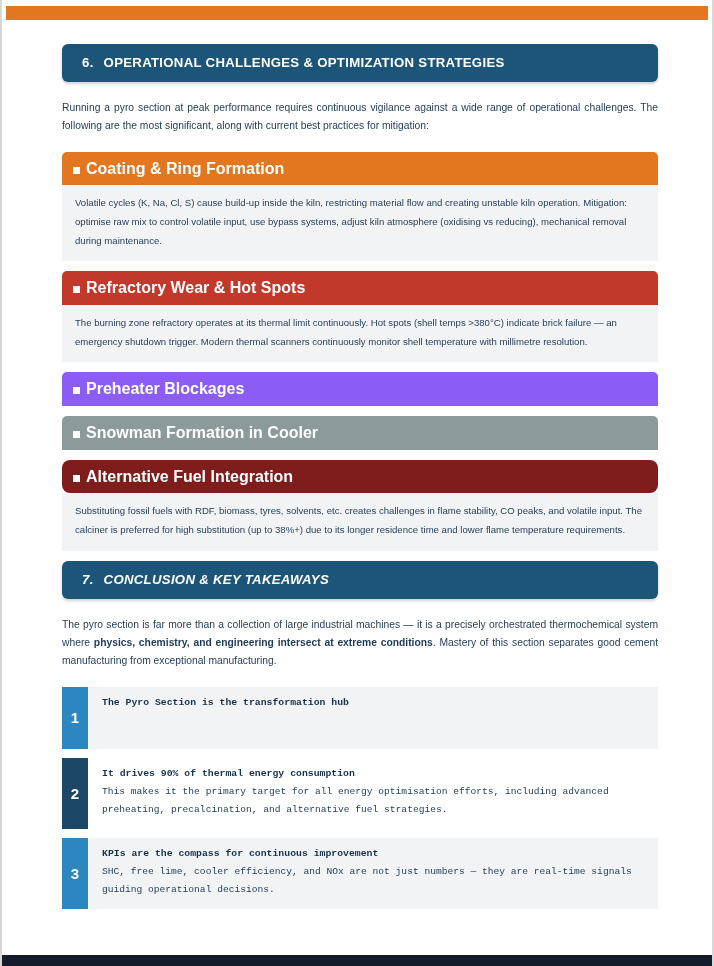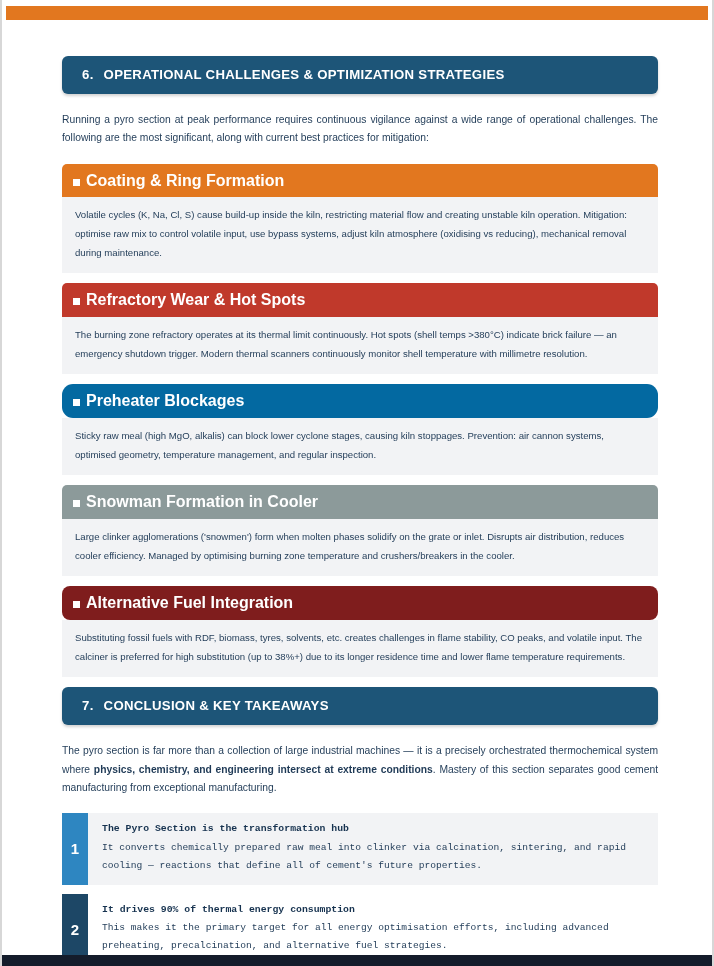--- a/index.html
+++ b/index.html
@@ -55,21 +55,20 @@
   .section-banner {
     background: #1d5578;
     color: #ffffff;
     border-radius: 6px;
     padding: 11px 18px 12px 20px;
     font-size: 13.2px;
     font-weight: bold;
     letter-spacing: 0.3px;
     box-shadow: 0 2px 3px rgba(0,0,0,0.18);
     margin-bottom: 17px;
-    margin-top: 12px;
   }
   .section-banner .num {
     margin-right: 6px;
   }
 
   
   .body-para {
     font-size: 10.3px;
     line-height: 1.78;
     color: #1f3a56;
@@ -161,48 +160,45 @@
     <div id="cards-container">
         <div class="card">
           <div class="card-head" style="background: rgb(226, 119, 31);"><span class="sq"></span><span>Coating &amp; Ring Formation</span></div>
           <div class="card-body">Volatile cycles (K, Na, Cl, S) cause build-up inside the kiln, restricting material flow and creating unstable kiln operation. Mitigation: optimise raw mix to control volatile input, use bypass systems, adjust kiln atmosphere (oxidising vs reducing), mechanical removal during maintenance.</div>
         </div>
         <div class="card">
           <div class="card-head" style="background: rgb(192, 57, 43);"><span class="sq"></span><span>Refractory Wear &amp; Hot Spots</span></div>
           <div class="card-body">The burning zone refractory operates at its thermal limit continuously. Hot spots (shell temps &gt;380°C) indicate brick failure — an emergency shutdown trigger. Modern thermal scanners continuously monitor shell temperature with millimetre resolution.</div>
         </div>
         <div class="card">
-          <div class="card-head" style="background: #0369a1; border-radius: 11px;"><span class="sq"></span><span>Preheater Blockages</span></div>
-          <div class="card-body">Sticky raw meal (high MgO, alkalis) can block lower cyclone stages, causing kiln stoppages. Prevention: air cannon systems, optimised geometry, temperature management, and regular inspection.</div>
+          <div class="card-head" style="background: #8b5cf6;"><span class="sq"></span><span>Preheater Blockages</span></div>
         </div>
         <div class="card">
           <div class="card-head" style="background: rgb(140, 154, 154);"><span class="sq"></span><span>Snowman Formation in Cooler</span></div>
-          <div class="card-body">Large clinker agglomerations ('snowmen') form when molten phases solidify on the grate or inlet. Disrupts air distribution, reduces cooler efficiency. Managed by optimising burning zone temperature and crushers/breakers in the cooler.</div>
         </div>
         <div class="card">
           <div class="card-head" style="background: #7f1d1d; border-radius: 8px;"><span class="sq"></span><span>Alternative Fuel Integration</span></div>
           <div class="card-body">Substituting fossil fuels with RDF, biomass, tyres, solvents, etc. creates challenges in flame stability, CO peaks, and volatile input. The calciner is preferred for high substitution (up to 38%+) due to its longer residence time and lower flame temperature requirements.</div>
         </div>
       </div>
 
-    <div class="section-banner" style="margin-top:2px;">
+    <div class="section-banner" style="margin-top:2px;font-style:italic;">
       <span class="num">7.</span>
       <span>CONCLUSION &amp; KEY TAKEAWAYS</span>
     </div>
 
     <p class="body-para">
       <span>The pyro section is far more than a collection of large industrial machines — it is a precisely orchestrated thermochemical system where </span><b>physics, chemistry, and engineering intersect at extreme conditions</b><span>. Mastery of this section separates good cement manufacturing from exceptional manufacturing.</span>
     </p>
 
     <div id="takeaways-container">
         <div class="takeaway" style="background: rgb(242, 243, 245);">
           <div class="takeaway-num" style="background: rgb(46, 134, 193);">1</div>
           <div class="takeaway-text">
             <div class="takeaway-title">The Pyro Section is the transformation hub</div>
-            <div class="takeaway-desc">It converts chemically prepared raw meal into clinker via calcination, sintering, and rapid cooling — reactions that define all of cement's future properties.</div>
           </div>
         </div>
         <div class="takeaway" style="background: rgb(255, 255, 255);">
           <div class="takeaway-num" style="background: rgb(29, 71, 102);">2</div>
           <div class="takeaway-text">
             <div class="takeaway-title">It drives 90% of thermal energy consumption</div>
             <div class="takeaway-desc">This makes it the primary target for all energy optimisation efforts, including advanced preheating, precalcination, and alternative fuel strategies.</div>
           </div>
         </div>
         <div class="takeaway" style="background: rgb(242, 243, 245);">

